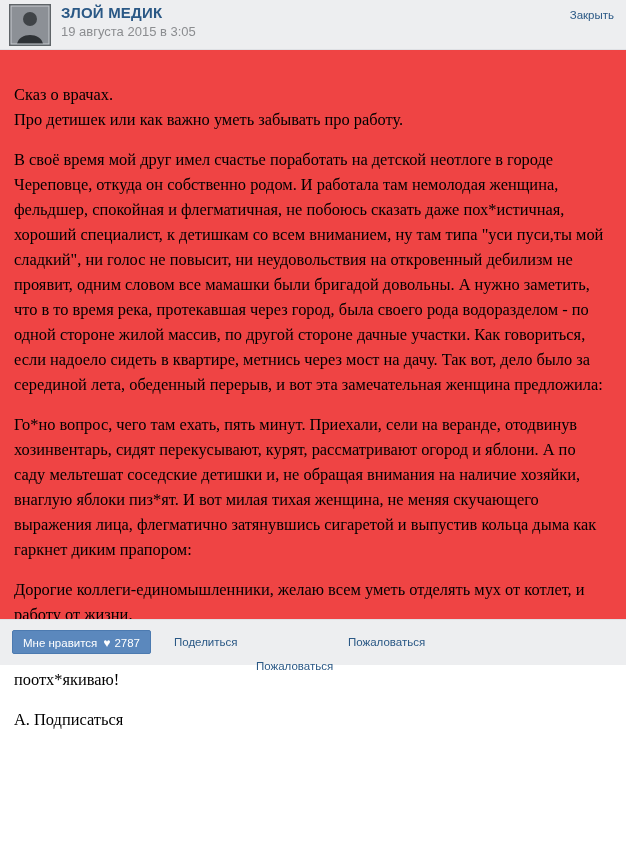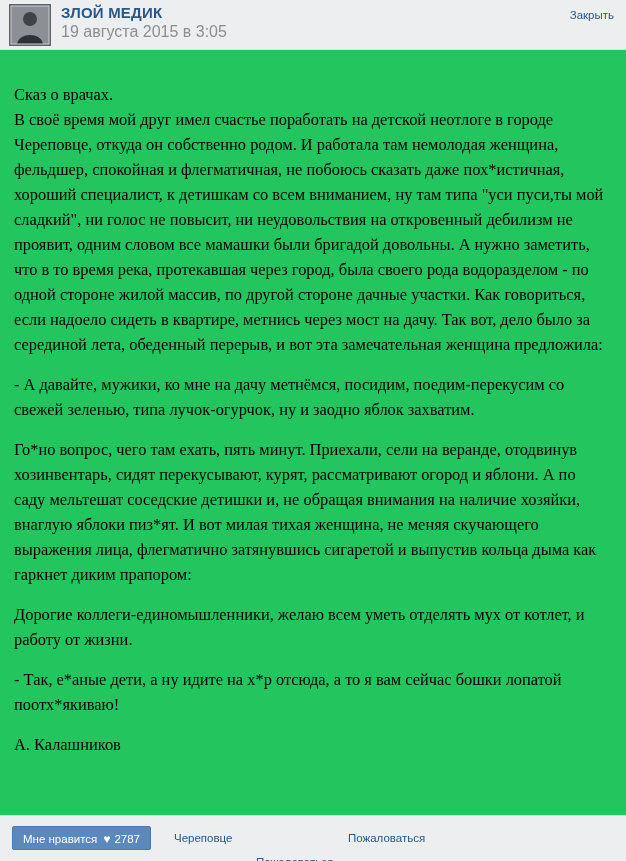--- a/index.html
+++ b/index.html
@@ -10,22 +10,22 @@
     width: 626px;
     height: 861px;
     background: #ffffff;
     font-family: "Liberation Serif", "DejaVu Serif", serif;
     color: #000000;
     overflow: hidden;
   }
   .page {
     position: relative;
     width: 626px;
-    height: 861px;
-    background: #22c55e;
+    height: 665px;
+    background: #ef4444;
     box-sizing: border-box;
   }
 
   
   .post-header {
     position: relative;
     height: 50px;
     background: #edeef0;
     border-bottom: 1px solid #dfe1e5;
     box-sizing: border-box;
@@ -50,21 +50,21 @@
   .author-name {
     font-family: "Liberation Sans", sans-serif;
     font-size: 15px;
     font-weight: bold;
     color: #2a5885;
     line-height: 18px;
     letter-spacing: 0.2px;
   }
   .post-date {
     font-family: "Liberation Sans", sans-serif;
-    font-size: 16px;
+    font-size: 13px;
     color: #8b8d90;
     line-height: 14px;
     margin-top: 3px;
   }
   .close-link {
     position: absolute;
     right: 12px;
     top: 9px;
     font-family: "Liberation Sans", sans-serif;
     font-size: 11.5px;
@@ -159,30 +159,30 @@
     </div>
     <div class="header-text">
       <div class="author-name">ЗЛОЙ МЕДИК</div>
       <div class="post-date">19 августа 2015 в 3:05</div>
     </div>
     <a class="close-link">Закрыть</a>
   </div>
 
   <div class="post-body">
     <p class="tight">Сказ о врачах.</p>
+    <p>Про детишек или как важно уметь забывать про работу.</p>
     <p>В своё время мой друг имел счастье поработать на детской неотлоге в городе Череповце, откуда он собственно родом. И работала там немолодая женщина, фельдшер, спокойная и флегматичная, не побоюсь сказать даже пох*истичная, хороший специалист, к детишкам со всем вниманием, ну там типа "уси пуси,ты мой сладкий", ни голос не повысит, ни неудовольствия на откровенный дебилизм не проявит, одним словом все мамашки были бригадой довольны. А нужно заметить, что в то время река, протекавшая через город, была своего рода водоразделом - по одной стороне жилой массив, по другой стороне дачные участки. Как говориться, если надоело сидеть в квартире, метнись через мост на дачу. Так вот, дело было за серединой лета, обеденный перерыв, и вот эта замечательная женщина предложила:</p>
-    <p>- А давайте, мужики, ко мне на дачу метнёмся, посидим, поедим-перекусим со свежей зеленью, типа лучок-огурчок, ну и заодно яблок захватим.</p>
     <p>Го*но вопрос, чего там ехать, пять минут. Приехали, сели на веранде, отодвинув хозинвентарь, сидят перекусывают, курят, рассматривают огород и яблони. А по саду мельтешат соседские детишки и, не обращая внимания на наличие хозяйки, внаглую яблоки пиз*ят. И вот милая тихая женщина, не меняя скучающего выражения лица, флегматично затянувшись сигаретой и выпустив кольца дыма как гаркнет диким прапором:</p>
     <p>Дорогие коллеги-единомышленники, желаю всем уметь отделять мух от котлет, и работу от жизни.</p>
     <p>- Так, е*аные дети, а ну идите на х*р отсюда, а то я вам сейчас бошки лопатой поотх*якиваю!</p>
-    <p class="sig">А. Калашников</p>
+    <p class="sig">А. Подписаться</p>
   </div>
 
   <div class="post-footer">
     <div class="like-button">
       <span>Мне нравится</span><span class="heart">♥</span><span class="like-count">2787</span>
     </div>
-    <a class="footer-link" id="link-share">Череповце</a>
+    <a class="footer-link" id="link-share">Поделиться</a>
     <a class="footer-link" id="link-report">Пожаловаться</a>
     <a class="footer-link" id="link-subscribe">Пожаловаться</a>
   </div>
 
 </div>
 
 </body></html>

